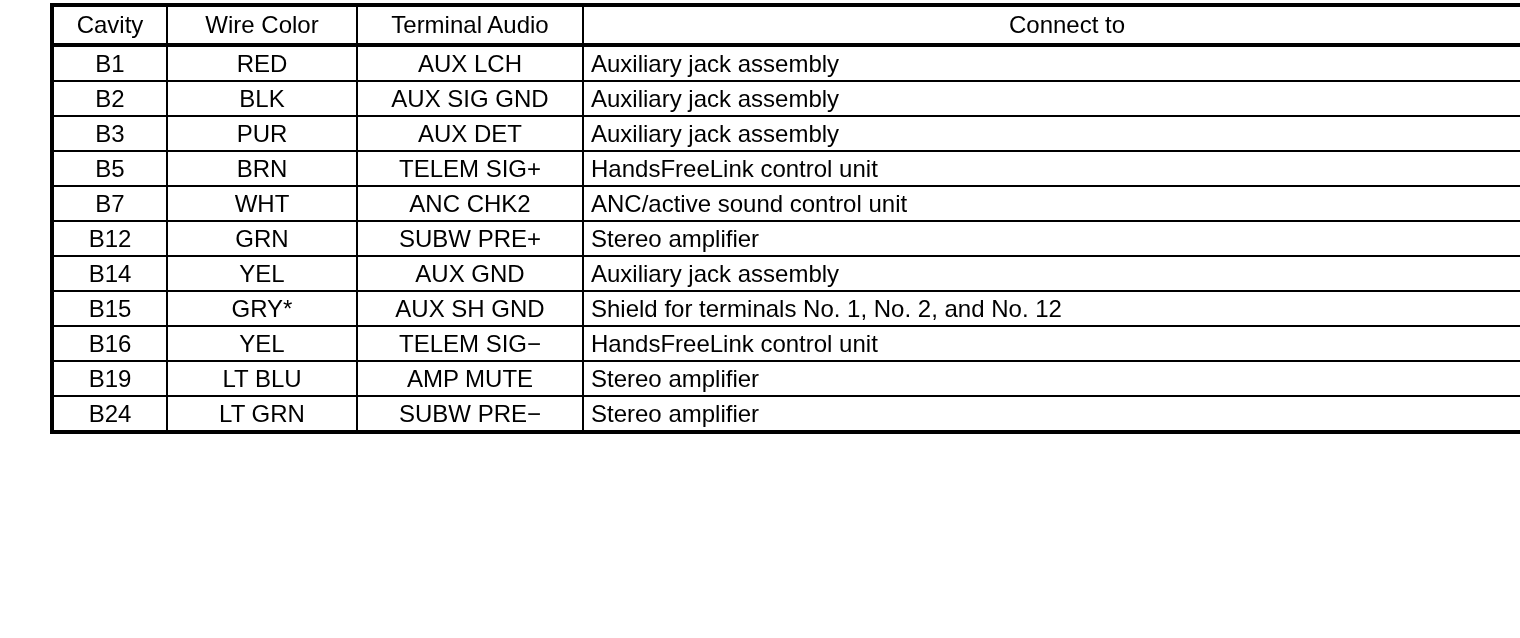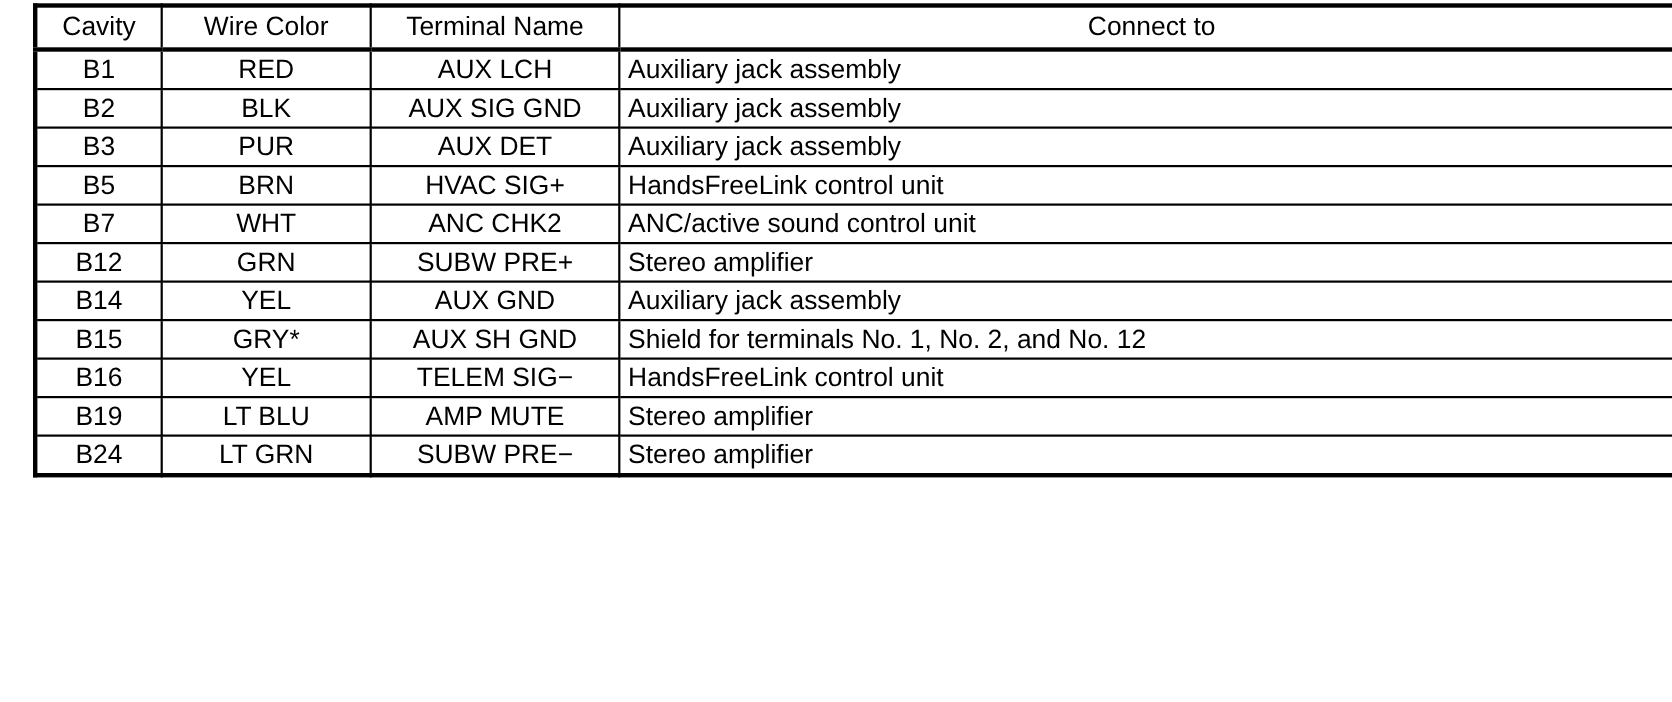--- a/index.html
+++ b/index.html
@@ -10,21 +10,21 @@
   body {
     width: 1520px;
     height: 638px;
     font-family: "Liberation Sans", sans-serif;
     color: #000000;
     overflow: hidden;
   }
 
   #wiring-table-wrap {
     position: absolute;
-    left: 3px;
+    left: 23px;
     top: 3px;
     width: 1304px;
     padding-left: 27px;
   }
 
   table.wiring {
     border-collapse: collapse;
     table-layout: fixed;
     width: 1500px;
     border: 4px solid #000;
@@ -83,21 +83,21 @@
     <colgroup>
       <col class="c-cavity">
       <col class="c-wire">
       <col class="c-terminal">
       <col class="c-connect">
     </colgroup>
     <thead>
       <tr>
         <th class="h-cavity">Cavity</th>
         <th class="h-wire">Wire Color</th>
-        <th class="h-terminal">Terminal Name</th>
+        <th class="h-terminal">Terminal Audio</th>
         <th class="h-connect">Connect to</th>
       </tr>
     </thead>
     <tbody id="table-body">
         <tr>
           <td class="cell-cavity">B1</td>
           <td class="cell-wire">RED</td>
           <td class="cell-terminal">AUX LCH</td>
           <td class="cell-connect">Auxiliary jack assembly</td>
         </tr>
@@ -109,21 +109,21 @@
         </tr>
         <tr>
           <td class="cell-cavity">B3</td>
           <td class="cell-wire">PUR</td>
           <td class="cell-terminal">AUX DET</td>
           <td class="cell-connect">Auxiliary jack assembly</td>
         </tr>
         <tr>
           <td class="cell-cavity">B5</td>
           <td class="cell-wire">BRN</td>
-          <td class="cell-terminal">HVAC SIG+</td>
+          <td class="cell-terminal">TELEM SIG+</td>
           <td class="cell-connect">HandsFreeLink control unit</td>
         </tr>
         <tr>
           <td class="cell-cavity">B7</td>
           <td class="cell-wire">WHT</td>
           <td class="cell-terminal">ANC CHK2</td>
           <td class="cell-connect">ANC/active sound control unit</td>
         </tr>
         <tr>
           <td class="cell-cavity">B12</td>

